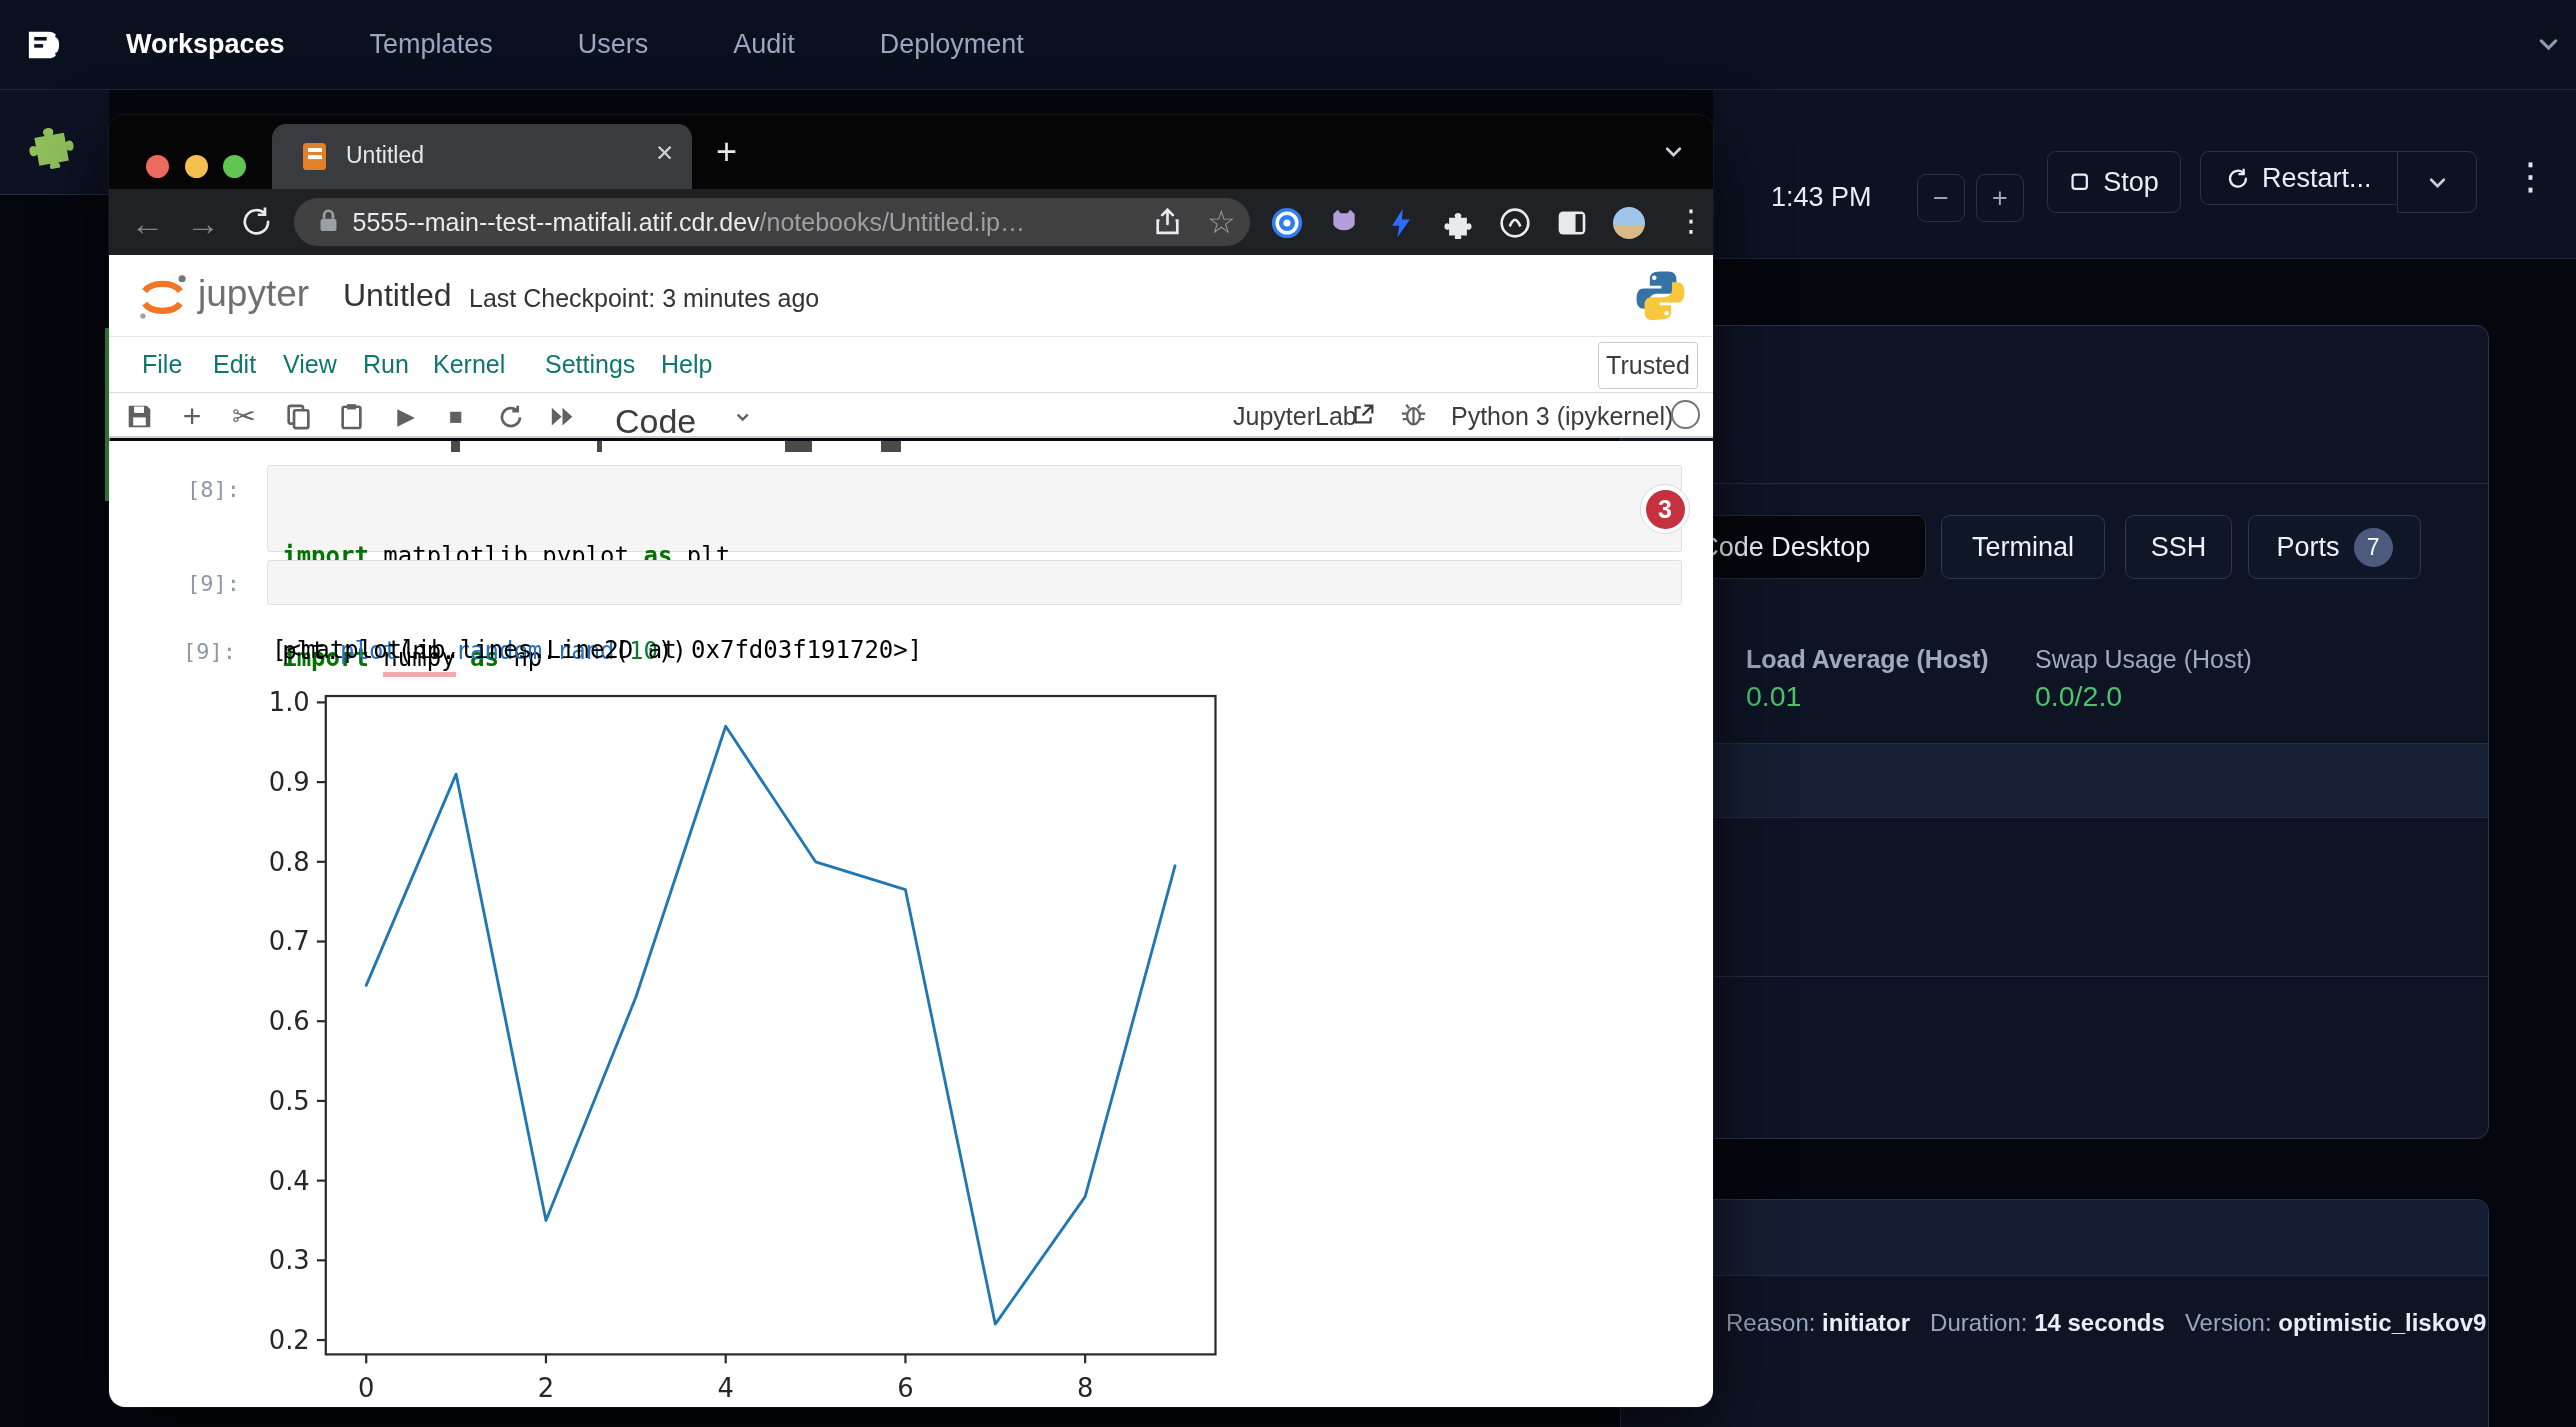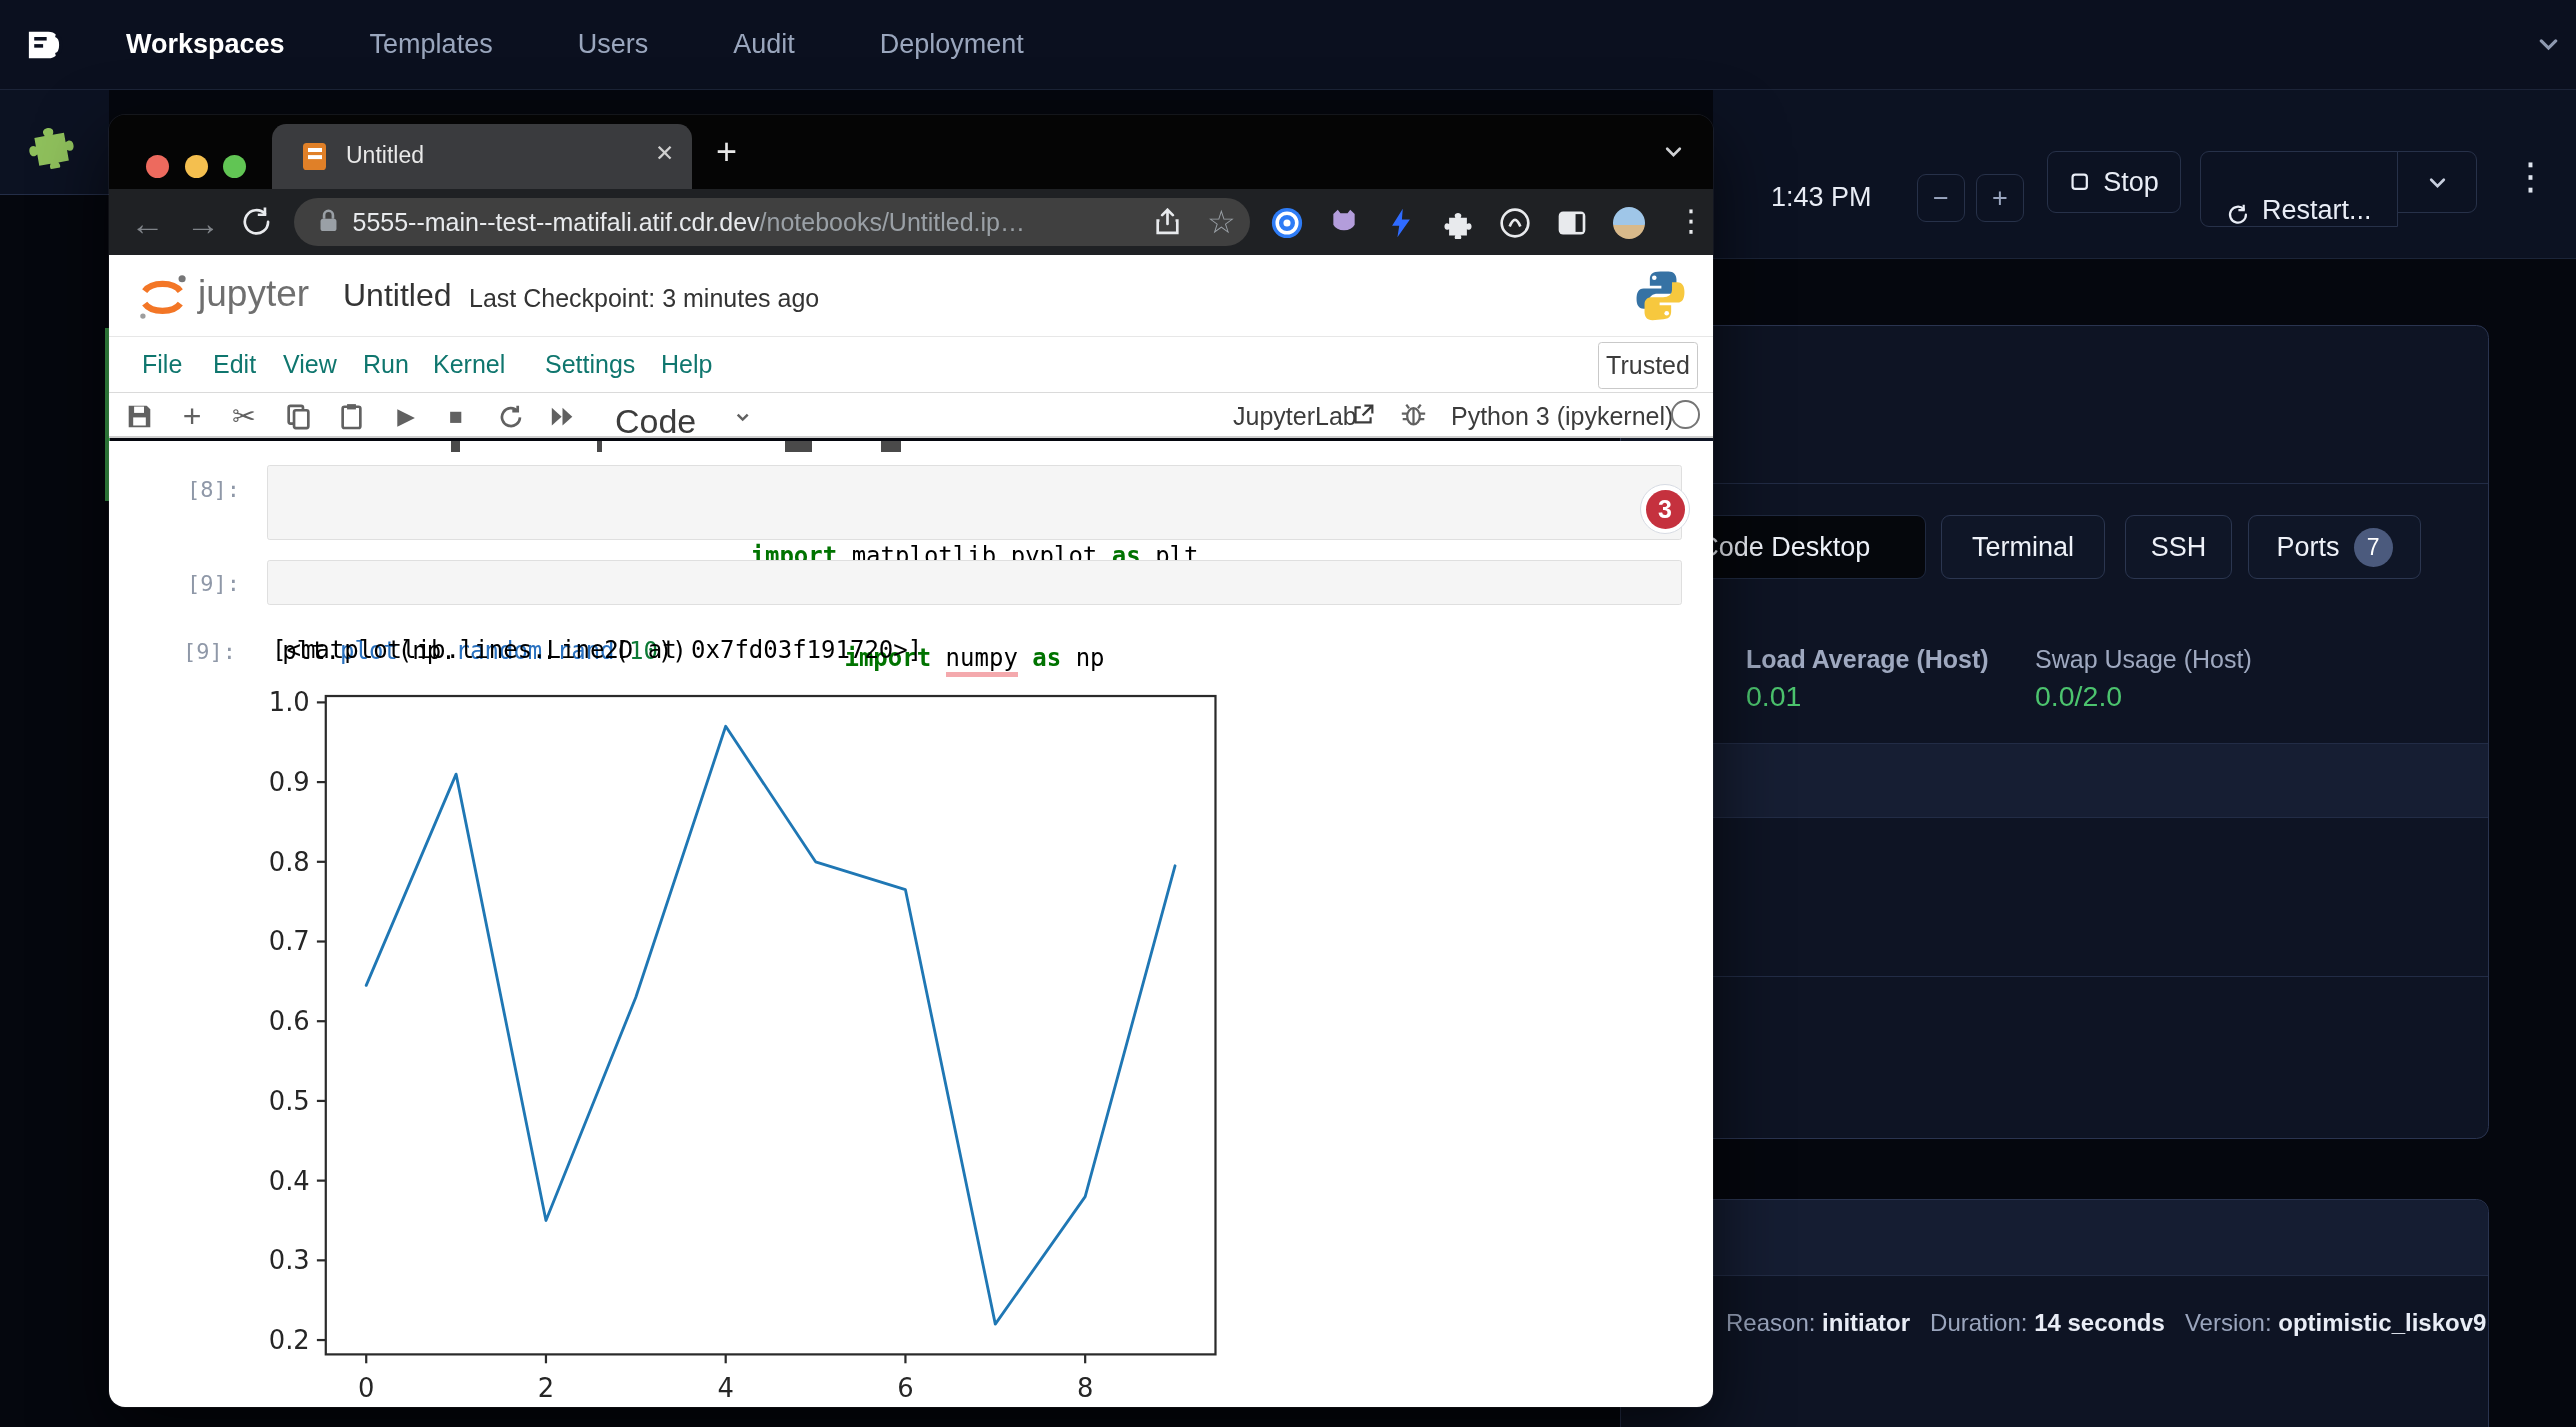--- a/index.html
+++ b/index.html
@@ -139,21 +139,21 @@
   <div id="band-right" class="abs"></div>
   <span id="ws-time" class="abs" style="left:1771px;top:182px;z-index:2;">1:43 PM</span>
   <div class="mini-btn" style="left:1917px;top:174px;z-index:2;">−</div>
   <div class="mini-btn" style="left:1976px;top:174px;z-index:2;">+</div>
   <div class="ws-btn" style="left:2047px;top:151px;width:134px;height:62px;z-index:2;">
     <svg width="21.4" height="21.4" viewBox="0 0 24 24">
         <rect x="4" y="4" width="16" height="16" rx="3" fill="none" stroke="#e9edf6" stroke-width="2.5"></rect>
       </svg>
     <span>Stop</span>
   </div>
-  <div class="ws-btn" style="left:2200px;top:151px;width:198px;height:76px;z-index:2;border-radius:9px 0 0 9px;align-items:flex-end;">
+  <div class="ws-btn" style="left:2200px;top:151px;width:198px;height:54px;z-index:2;border-radius:9px 0 0 9px;">
     <svg width="23" height="23" viewBox="0 0 26 26">
         <path d="M20 7 a9 9 0 1 0 2.5 6" stroke="#e9edf6" stroke-width="2.5" fill="none" stroke-linecap="round"></path>
         <path d="M20 2 v6 h-6" fill="none" stroke="#e9edf6" stroke-width="2.5"></path>
       </svg>
     <span>Restart...</span>
   </div>
   <div class="ws-btn" style="left:2397px;top:151px;width:80px;height:62px;z-index:2;border-radius:0 9px 9px 0;">
     <svg class="chev" viewBox="0 0 30 30">
         <path d="M8 12 l7 7 7-7" stroke="#c7cede" stroke-width="3" fill="none" stroke-linecap="round"></path>
       </svg>
@@ -380,21 +380,21 @@
     <div id="jcontent">
 
       <div style="position:absolute;left:231px;top:0;width:641px;height:11.6px;overflow:hidden;">
         <span class="frag" style="left:111px;width:9px;"></span>
         <span class="frag" style="left:257px;width:5.3px;"></span>
         <span class="frag" style="left:445px;width:27px;"></span>
         <span class="frag" style="left:541px;width:19.6px;"></span>
       </div>
 
       <span class="prompt" style="left:78px;top:36px;">[8]:</span>
-      <div class="cell" style="top:24px;height:75px;text-align:center;">
+      <div class="cell" style="top:24px;height:87px;">
         <div><span class="tok-k">import</span><span> </span><span>matplotlib.</span><span class="tok-u">pyplot</span><span> </span><span class="tok-k">as</span><span> plt</span></div>
         <div><span class="tok-k">import</span><span> </span><span class="tok-u">numpy</span><span> </span><span class="tok-k">as</span><span> np</span></div>
       </div>
       <div id="cell-badge" style="top:43px;">
         <div id="cell-badge-inner">3</div>
       </div>
 
       <span class="prompt" style="left:78px;top:130px;">[9]:</span>
       <div class="cell" style="top:119px;height:45px;">
         <div><span>plt.</span><span class="tok-b">plot</span><span>(</span><span>np.</span><span class="tok-b">random</span><span>.</span><span class="tok-b">rand</span><span>(</span><span class="tok-n">10</span><span>))</span></div>

